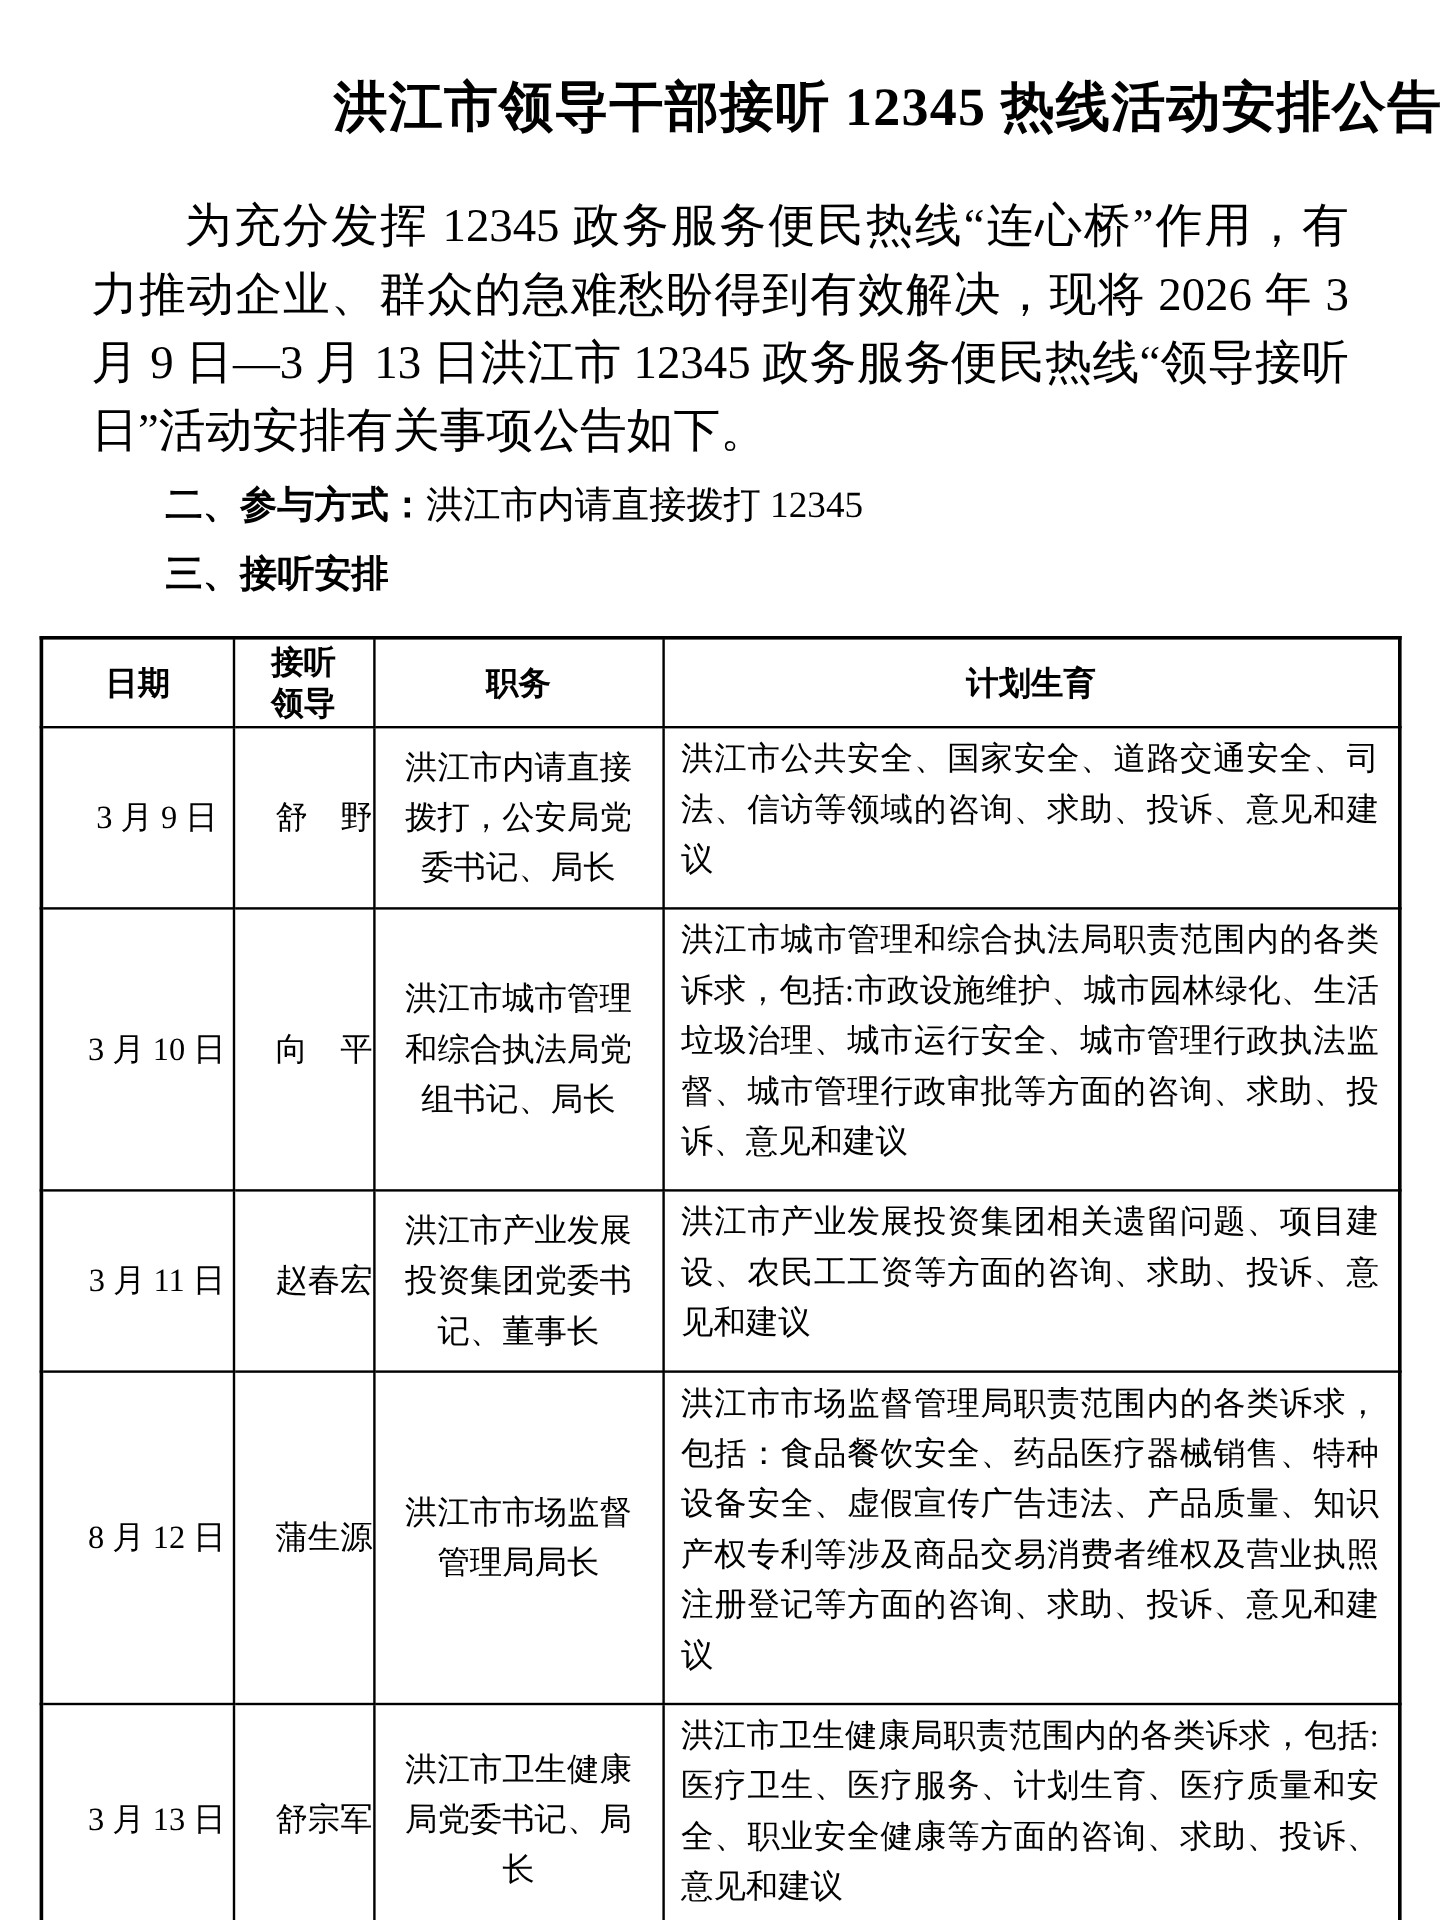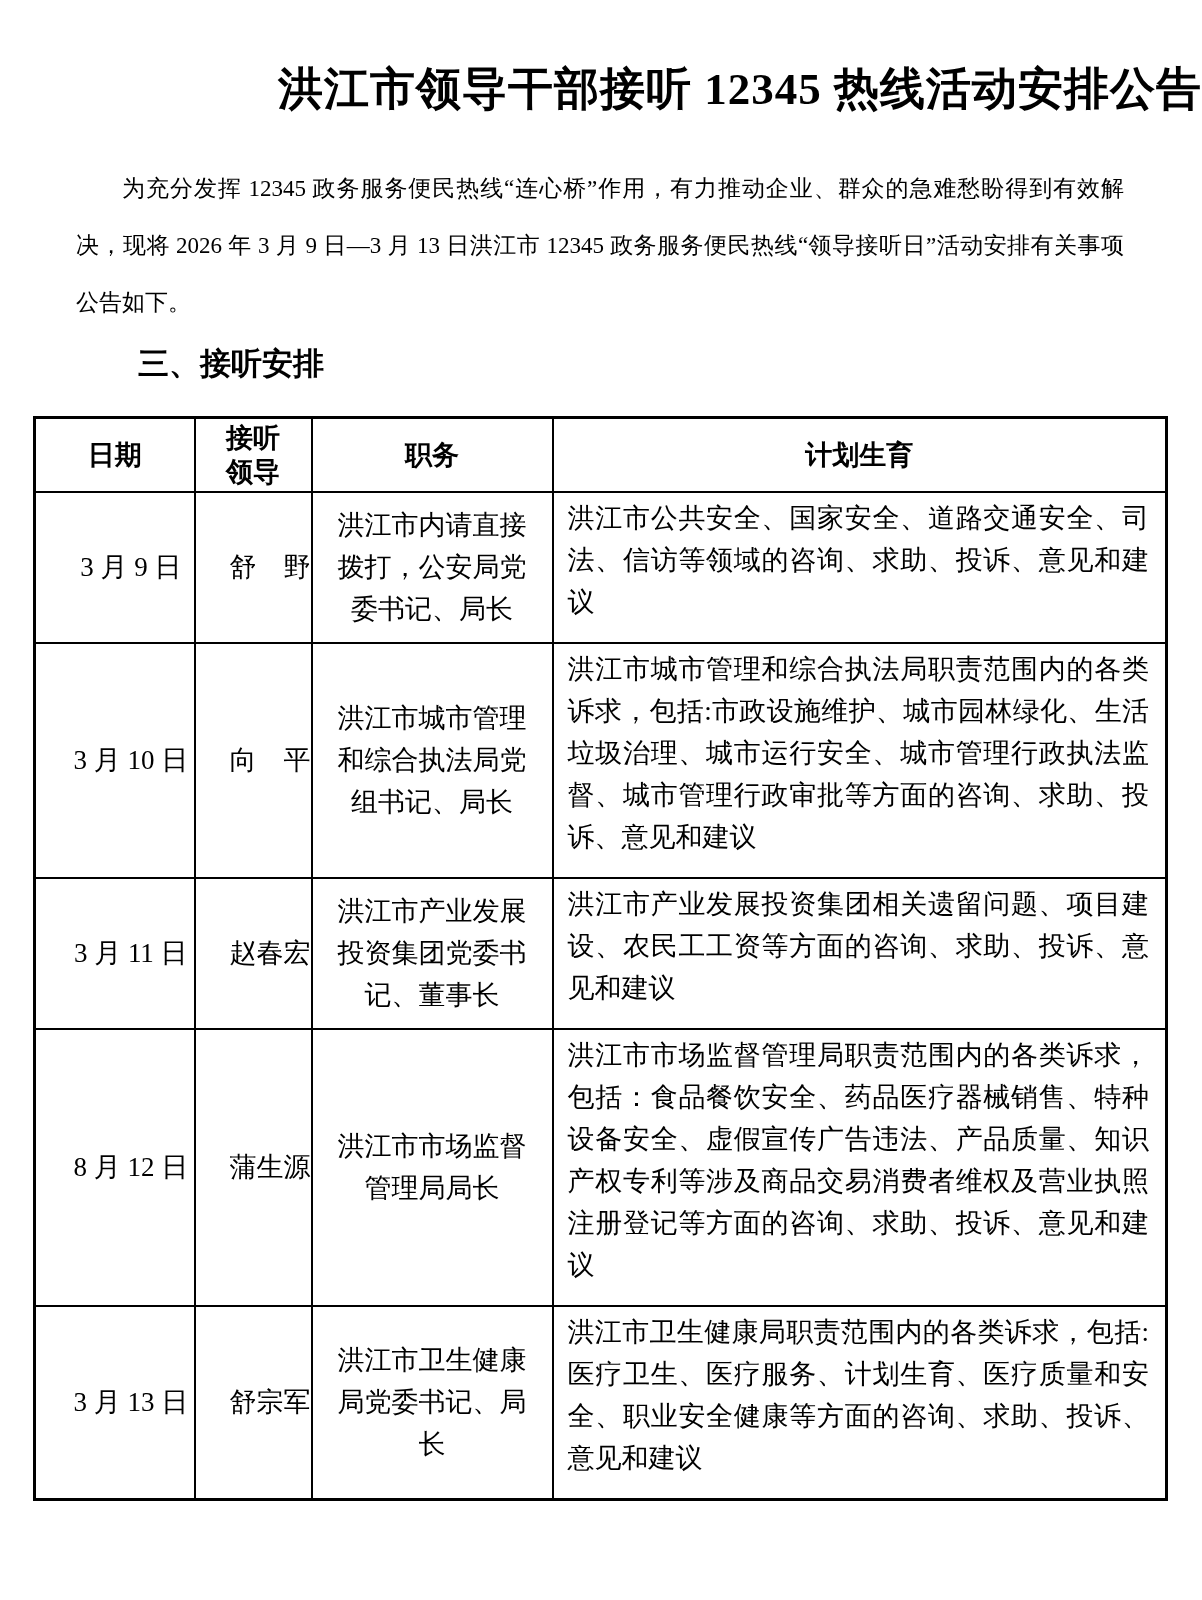--- a/index.html
+++ b/index.html
@@ -21,21 +21,21 @@
   .doc-title {
     text-align: right;
     font-size: 45px;
     line-height: 62px;
     font-weight: bold;
     font-family: "Liberation Serif", serif;
     letter-spacing: 1px;
   }
   .intro {
     margin: 40px 78px 0 76px;
-    font-size: 23px;
+    font-size: 39px;
     line-height: 57px;
     text-align: justify;
     text-indent: 2em;
   }
   .items {
     margin: 4px 78px 0 76px;
     font-size: 31px;
     line-height: 57px;
   }
   .item { text-indent: 2em; }
@@ -84,20 +84,21 @@
 </head>
 <body>
 
 <div class="page">
 
   <h1 class="doc-title">洪江市领导干部接听 12345 热线活动安排公告</h1>
 
   <p class="intro">为充分发挥 12345 政务服务便民热线“连心桥”作用，有力推动企业、群众的急难愁盼得到有效解决，现将 2026 年 3 月 9 日—3 月 13 日洪江市 12345 政务服务便民热线“领导接听日”活动安排有关事项公告如下。</p>
 
   <div class="items">
+    <p class="item"><span class="item-label">二、参与方式：</span><span class="item-text">洪江市内请直接拨打 12345</span></p>
     <p class="item"><span class="item-label">三、接听安排</span><span class="item-text"></span></p>
   </div>
 
   <table class="schedule">
     <colgroup>
       <col class="c-date">
         <col class="c-leader">
         <col class="c-pos">
         <col class="c-scope">
     </colgroup>

